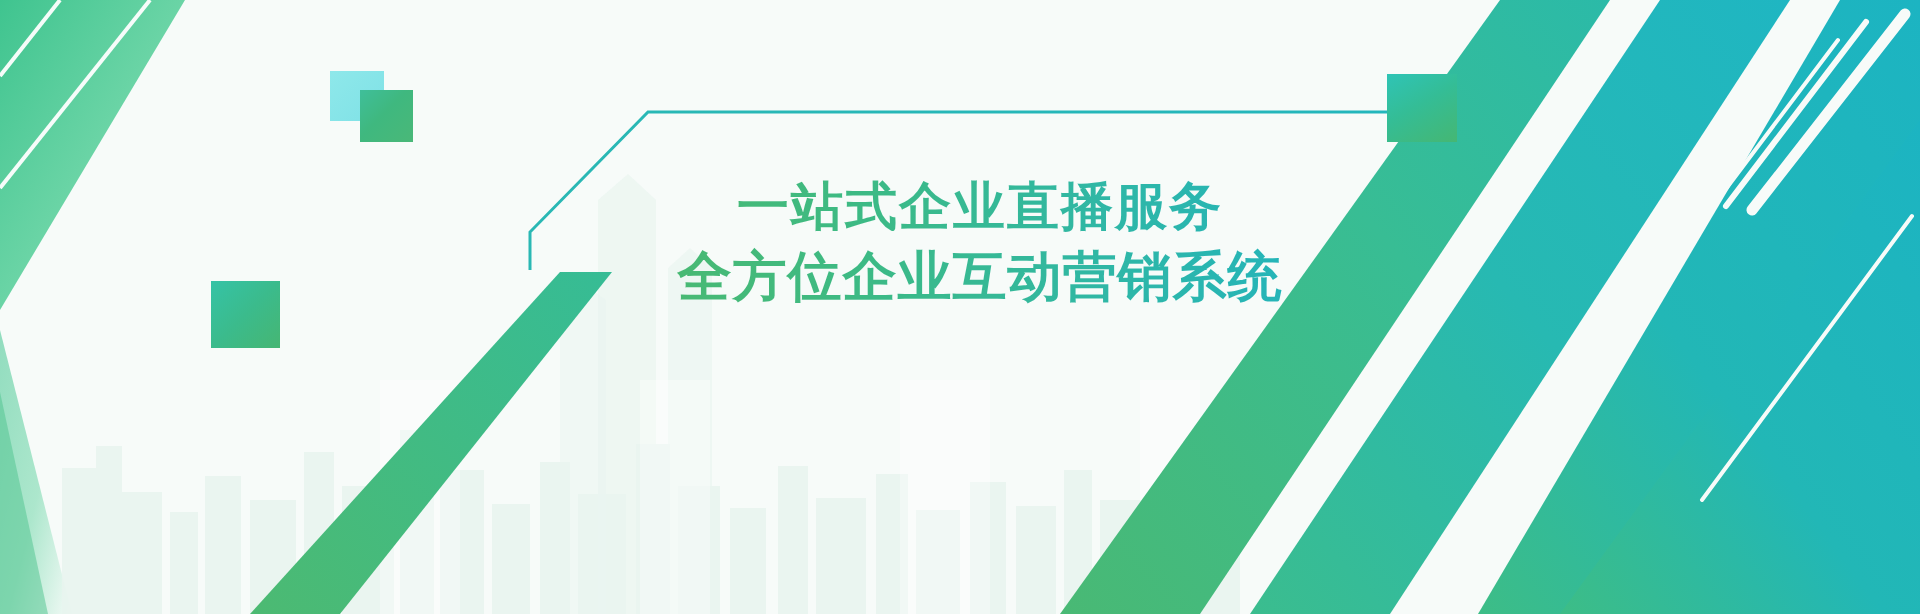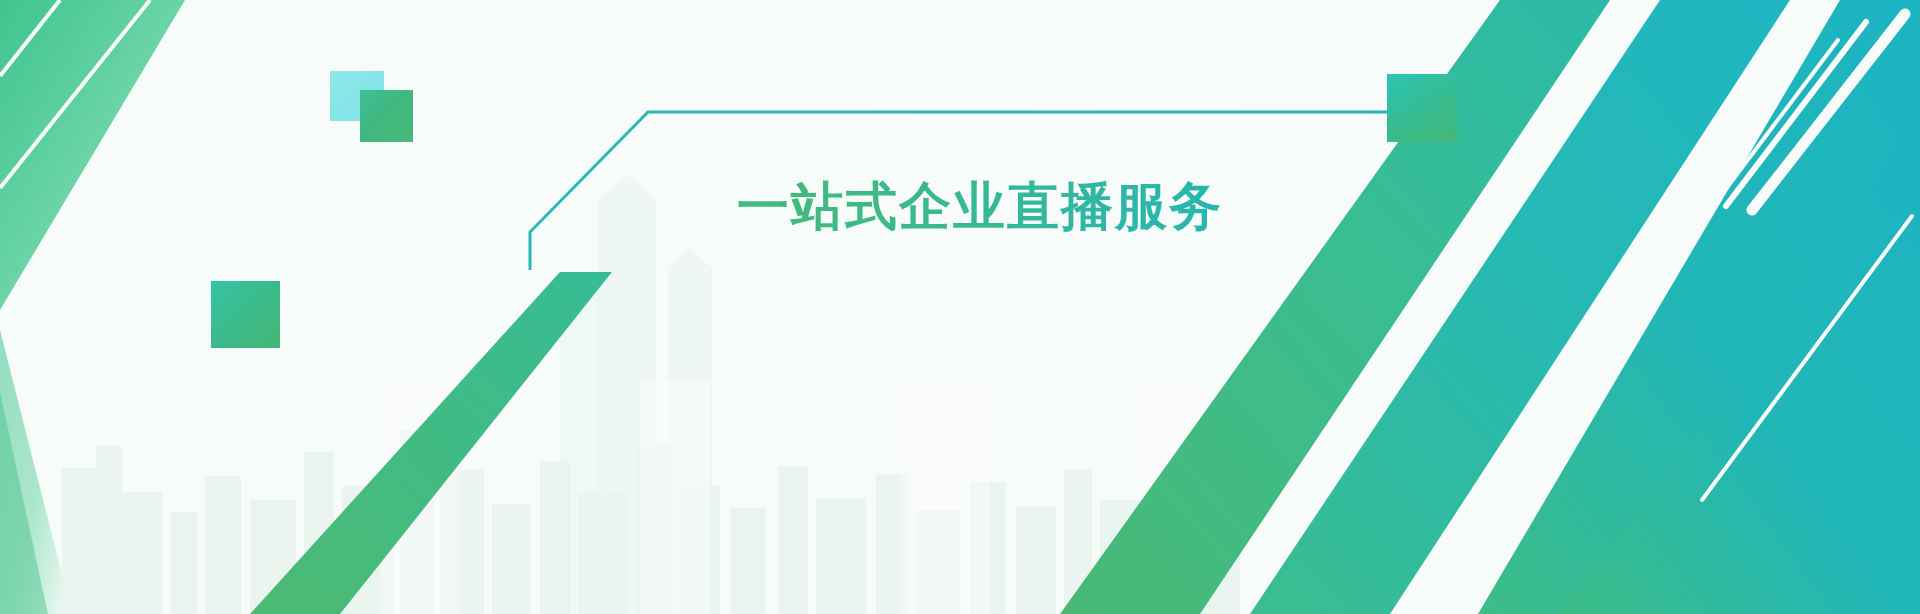--- a/index.html
+++ b/index.html
@@ -191,15 +191,16 @@
     </g>
   </svg>
 
   <div class="sq sq-cyan"></div>
   <div class="sq sq-green-top"></div>
   <div class="sq sq-green-left"></div>
   <div class="sq sq-green-right"></div>
 
   <div class="headline">
     <span class="line l1">一站式企业直播服务</span>
+    <span class="line l2">全方位企业互动营销系统</span>
   </div>
 
 </div>
 
 </body></html>

